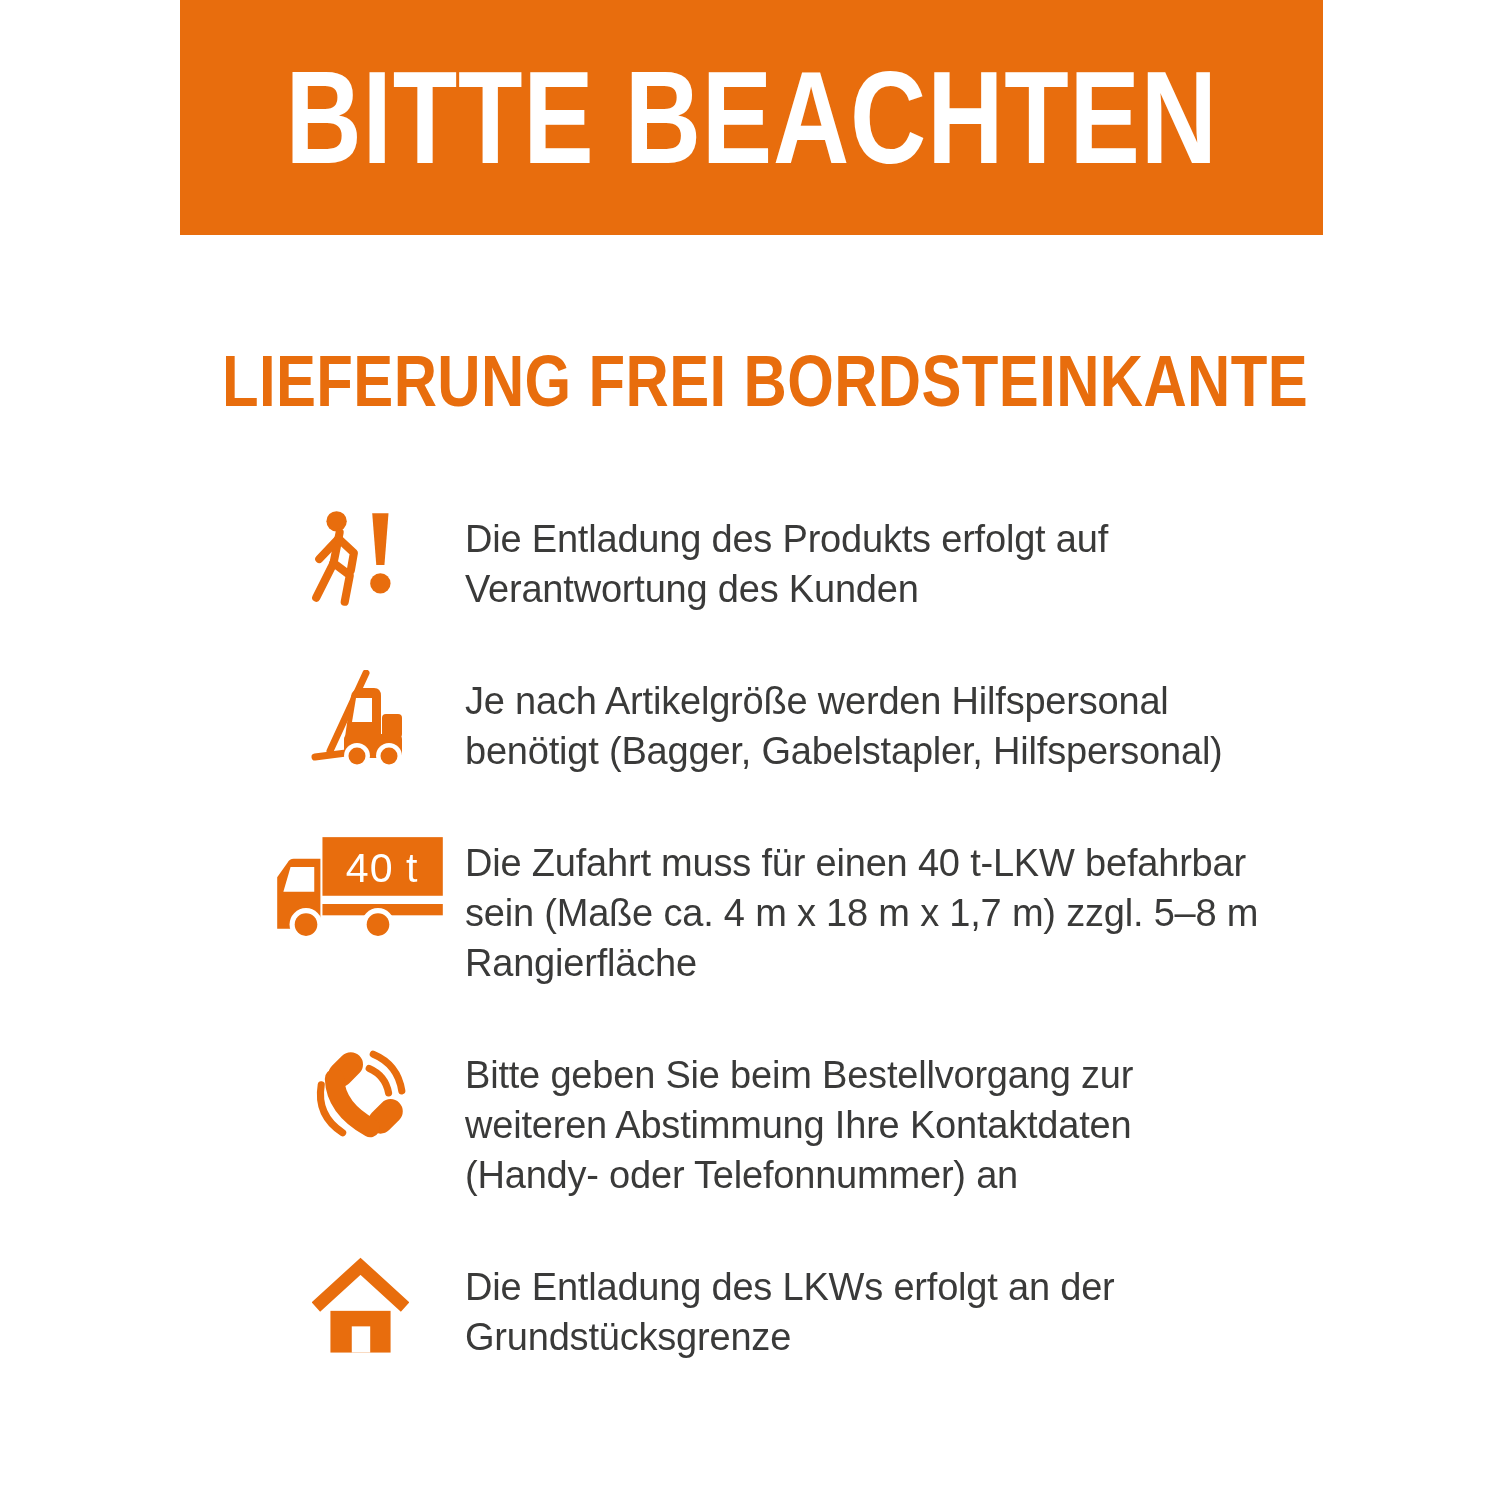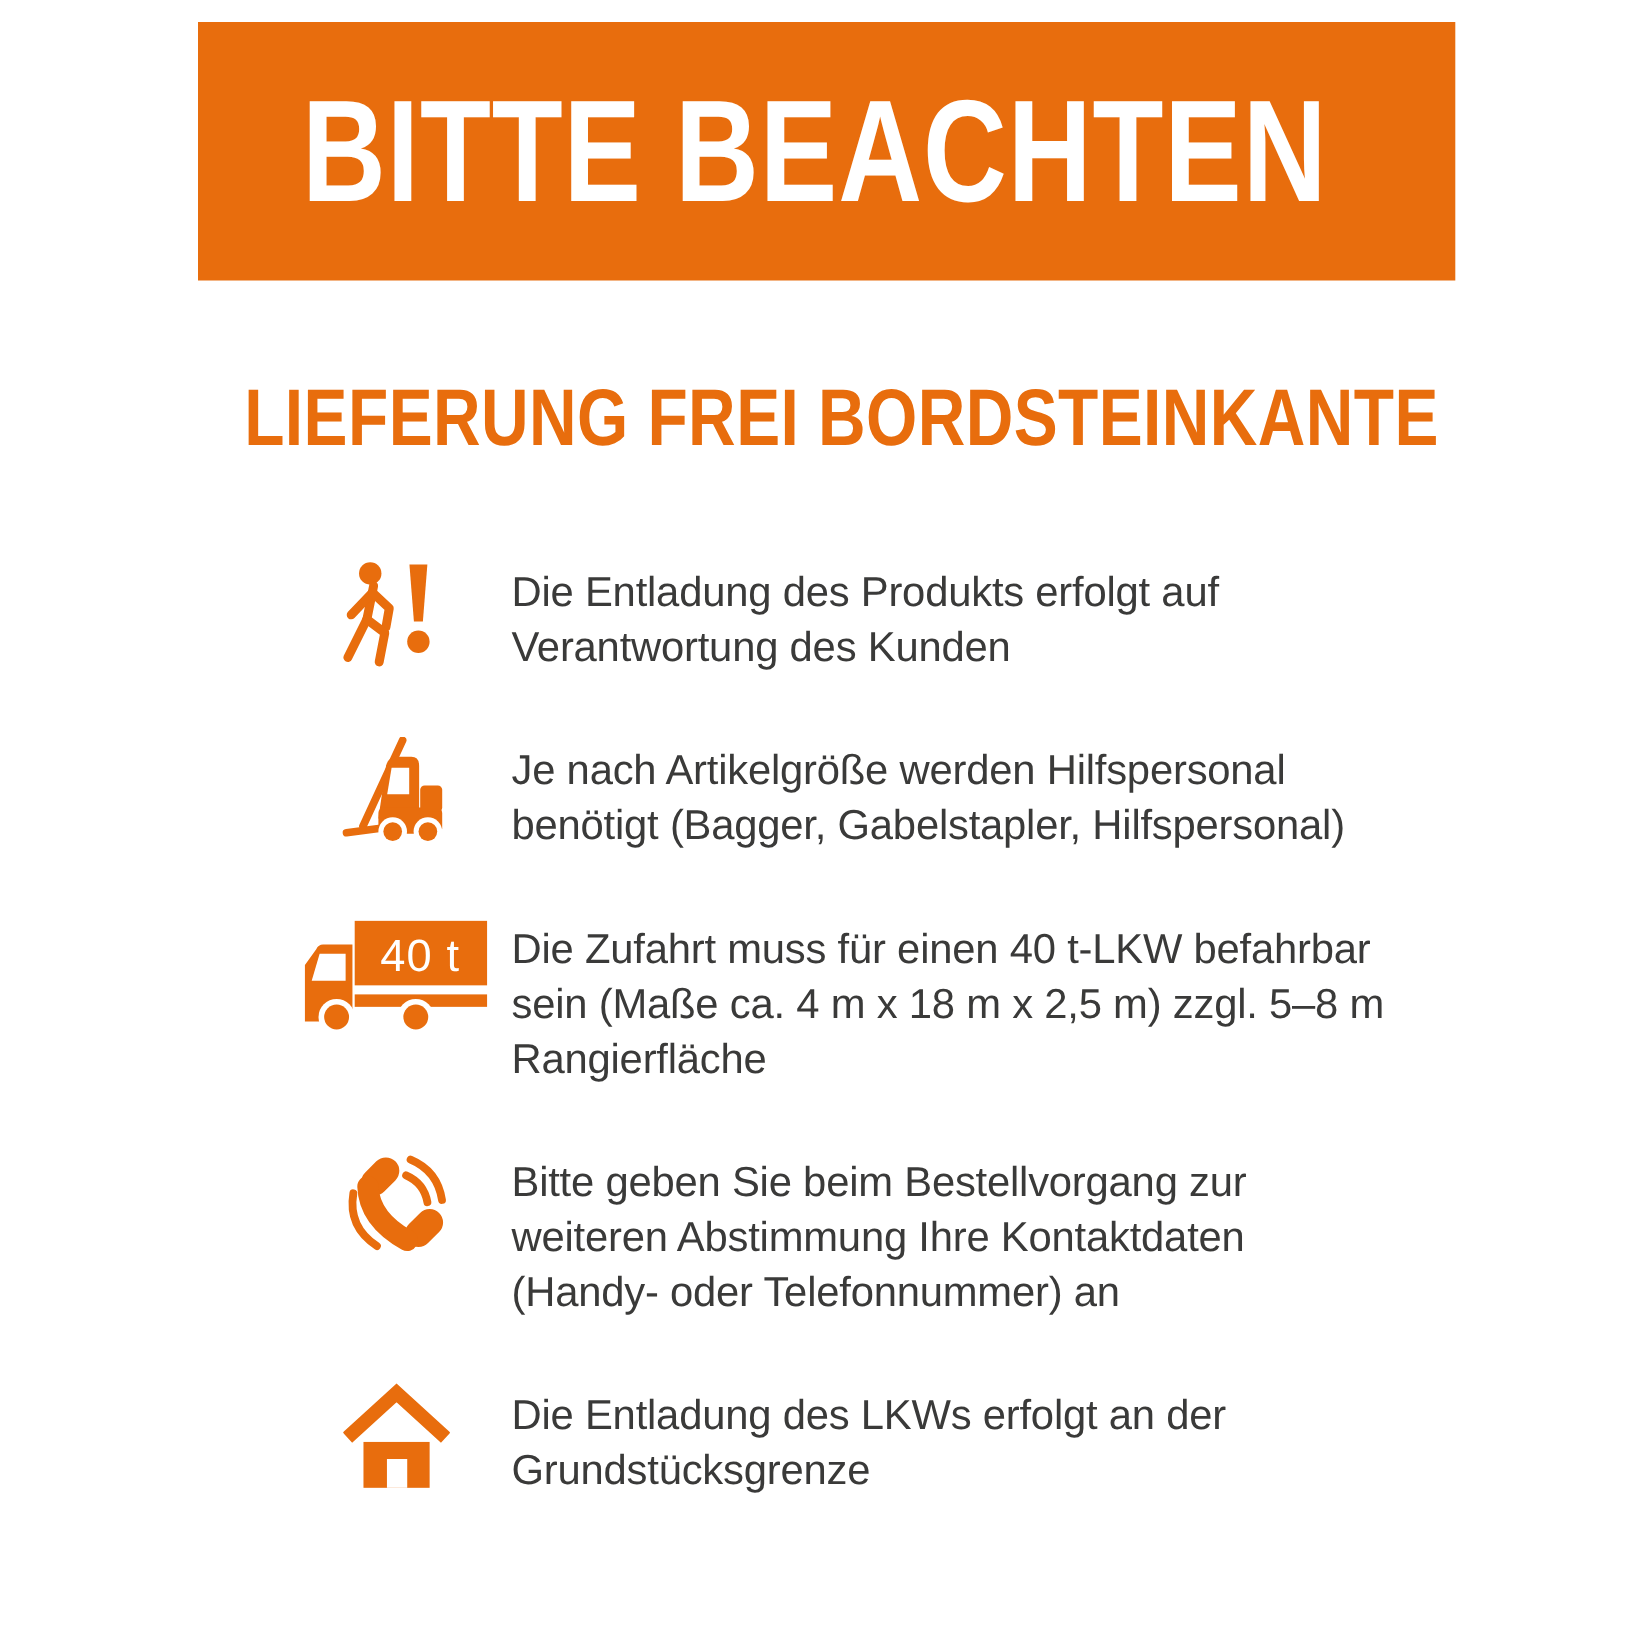--- a/index.html
+++ b/index.html
@@ -12,21 +12,21 @@
   .page{
     position:relative;
     width:1500px;height:1500px;
     background:var(--white);
     font-family:"Liberation Sans", sans-serif;
     overflow:hidden;
   }
   .banner{
     position:absolute;left:180px;top:0;width:1143px;height:235px;
     background:var(--orange);
-    display:flex;align-items:center;justify-content:flex-end;margin-top:20px;
+    display:flex;align-items:center;justify-content:center;
   }
   .banner-title{
     color:#fff;font-size:132px;font-weight:700;line-height:1;
     letter-spacing:1px;white-space:nowrap;
     transform:scaleX(0.80);
   }
   .heading{
     position:absolute;left:222px;top:344px;
     color:var(--orange);font-size:73px;font-weight:700;line-height:1;
     white-space:nowrap;letter-spacing:0.5px;
@@ -114,21 +114,21 @@
           <path d="M12 30 Q14 26 18 26 L44 26 L44 94 L2 94 L2 44 Z" fill="currentColor"></path>
           <path d="M15 34 L38 34 L38 58 L8 58 Z" fill="#ffffff"></path>
           <rect x="46" y="70" width="117" height="11" fill="currentColor"></rect>
           <circle cx="30" cy="90" r="16" fill="#ffffff"></circle>
           <circle cx="30" cy="90" r="11" fill="currentColor"></circle>
           <circle cx="100" cy="90" r="16" fill="#ffffff"></circle>
           <circle cx="100" cy="90" r="11" fill="currentColor"></circle>
         </svg>
       </div>
       <div class="text-cell">Die Zufahrt muss für einen 40 t-LKW befahrbar
-sein (Maße ca. 4 m x 18 m x 2,5 m) zzgl. 5–8 m
+sein (Maße ca. 4 m x 18 m x 1,7 m) zzgl. 5–8 m
 Rangierfläche</div>
     </div>
 
     <div class="item">
       <div class="icon-cell">
         <svg width="102" height="104" viewBox="0 0 100 100" aria-hidden="true">
           <g stroke="currentColor" fill="none" stroke-linecap="round" stroke-width="7">
             <path d="M63 9 Q87 19 91 45"></path>
             <path d="M59 23 Q75 30 78 47"></path>
             <path d="M12 39 Q7 69 33 86"></path>

